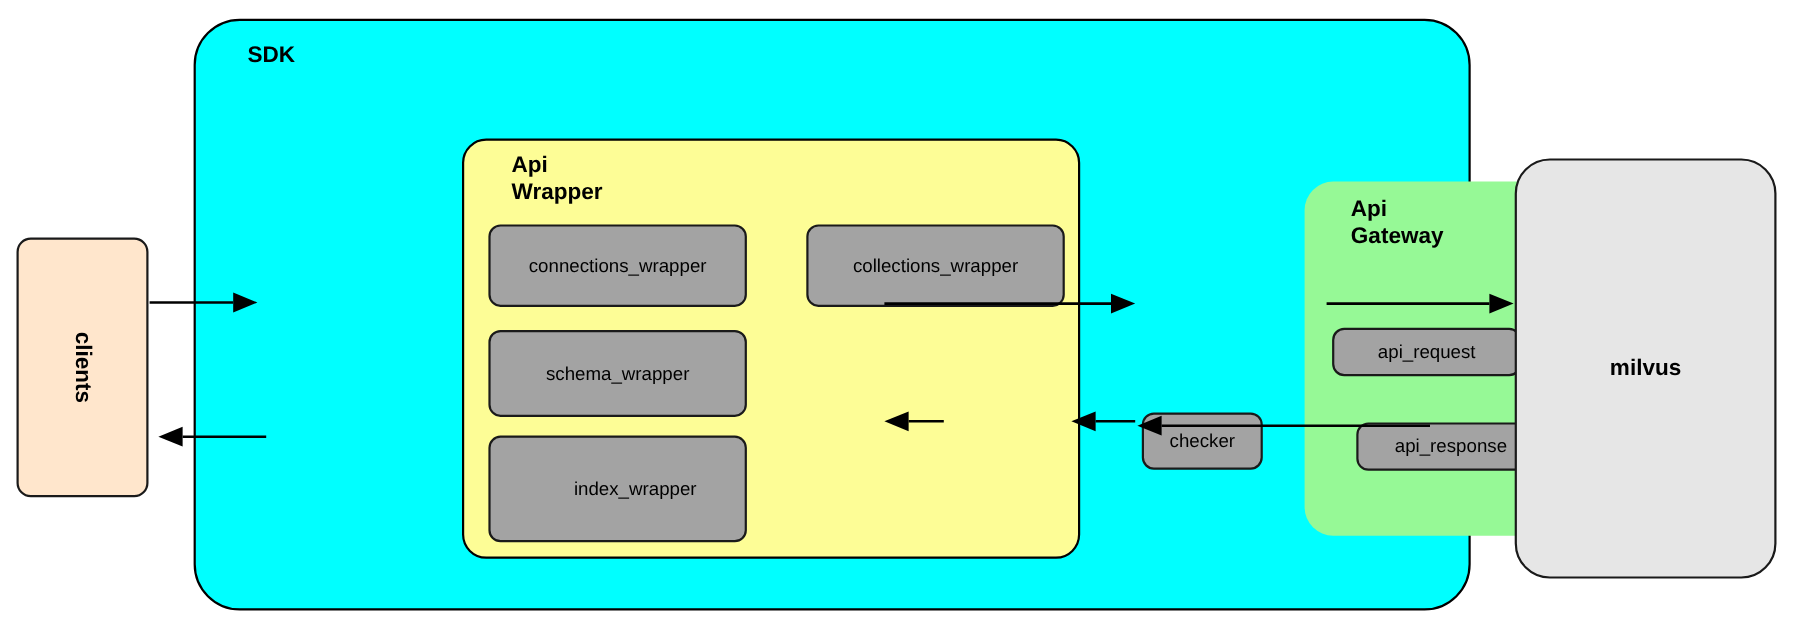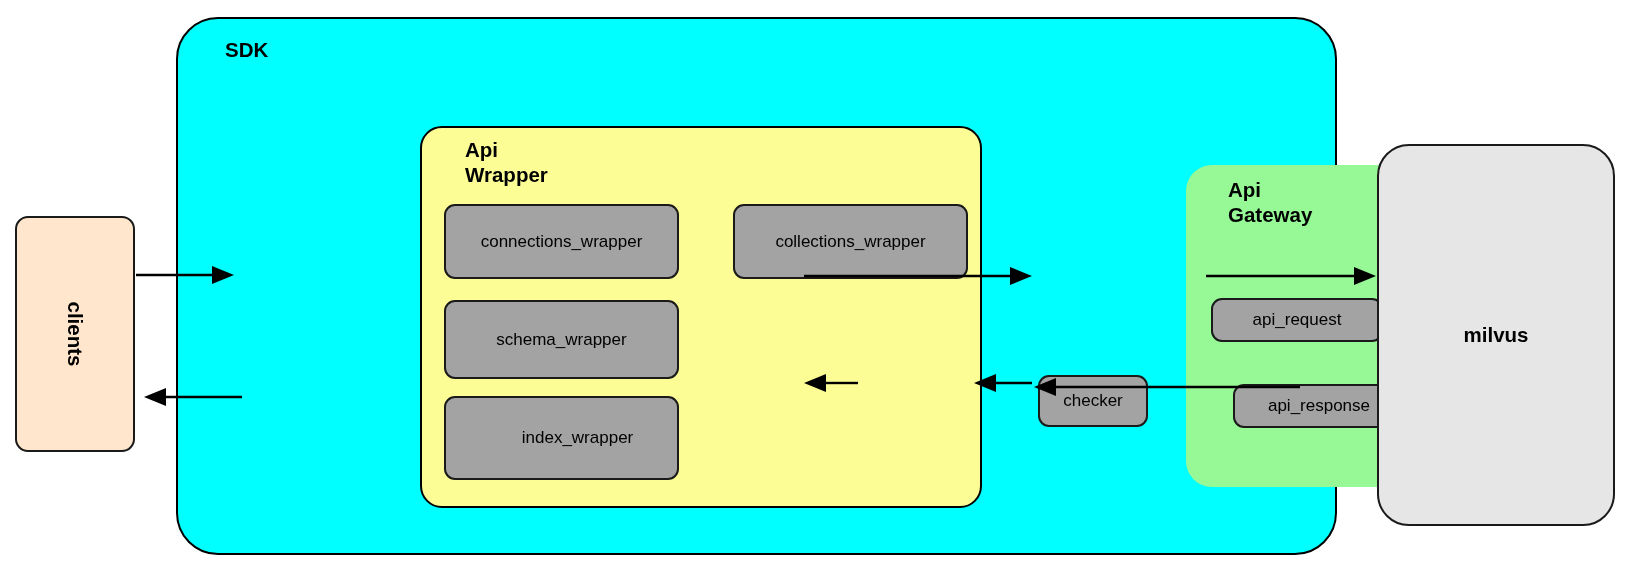--- a/index.html
+++ b/index.html
@@ -78,21 +78,21 @@
     justify-content: center;
     font-size: 17px;
     color: #000000;
   }
 
   
   .w-c1 { left: 22px;  width: 235px; }
   .w-c2 { left: 311px; width: 235px; }
   .w-r1 { top: 76px;  height: 75px; }
   .w-r2 { top: 172px; height: 79px; }
-  .w-r3 { top: 268px; height: 84px; padding-left: 32px; }
+  .w-r3 { top: 268px; height: 97px; padding-left: 32px; }
 
   
   .g-req  { left: 25px; top: 109px; width: 172px; height: 44px; margin-top: 24px; }
   .g-resp { left: 25px; top: 219px; width: 172px; height: 44px; margin-left: 22px; }
 
   
   .checker-node {
     left: 860px; top: 356px; width: 110px; height: 52px;
   }
 

